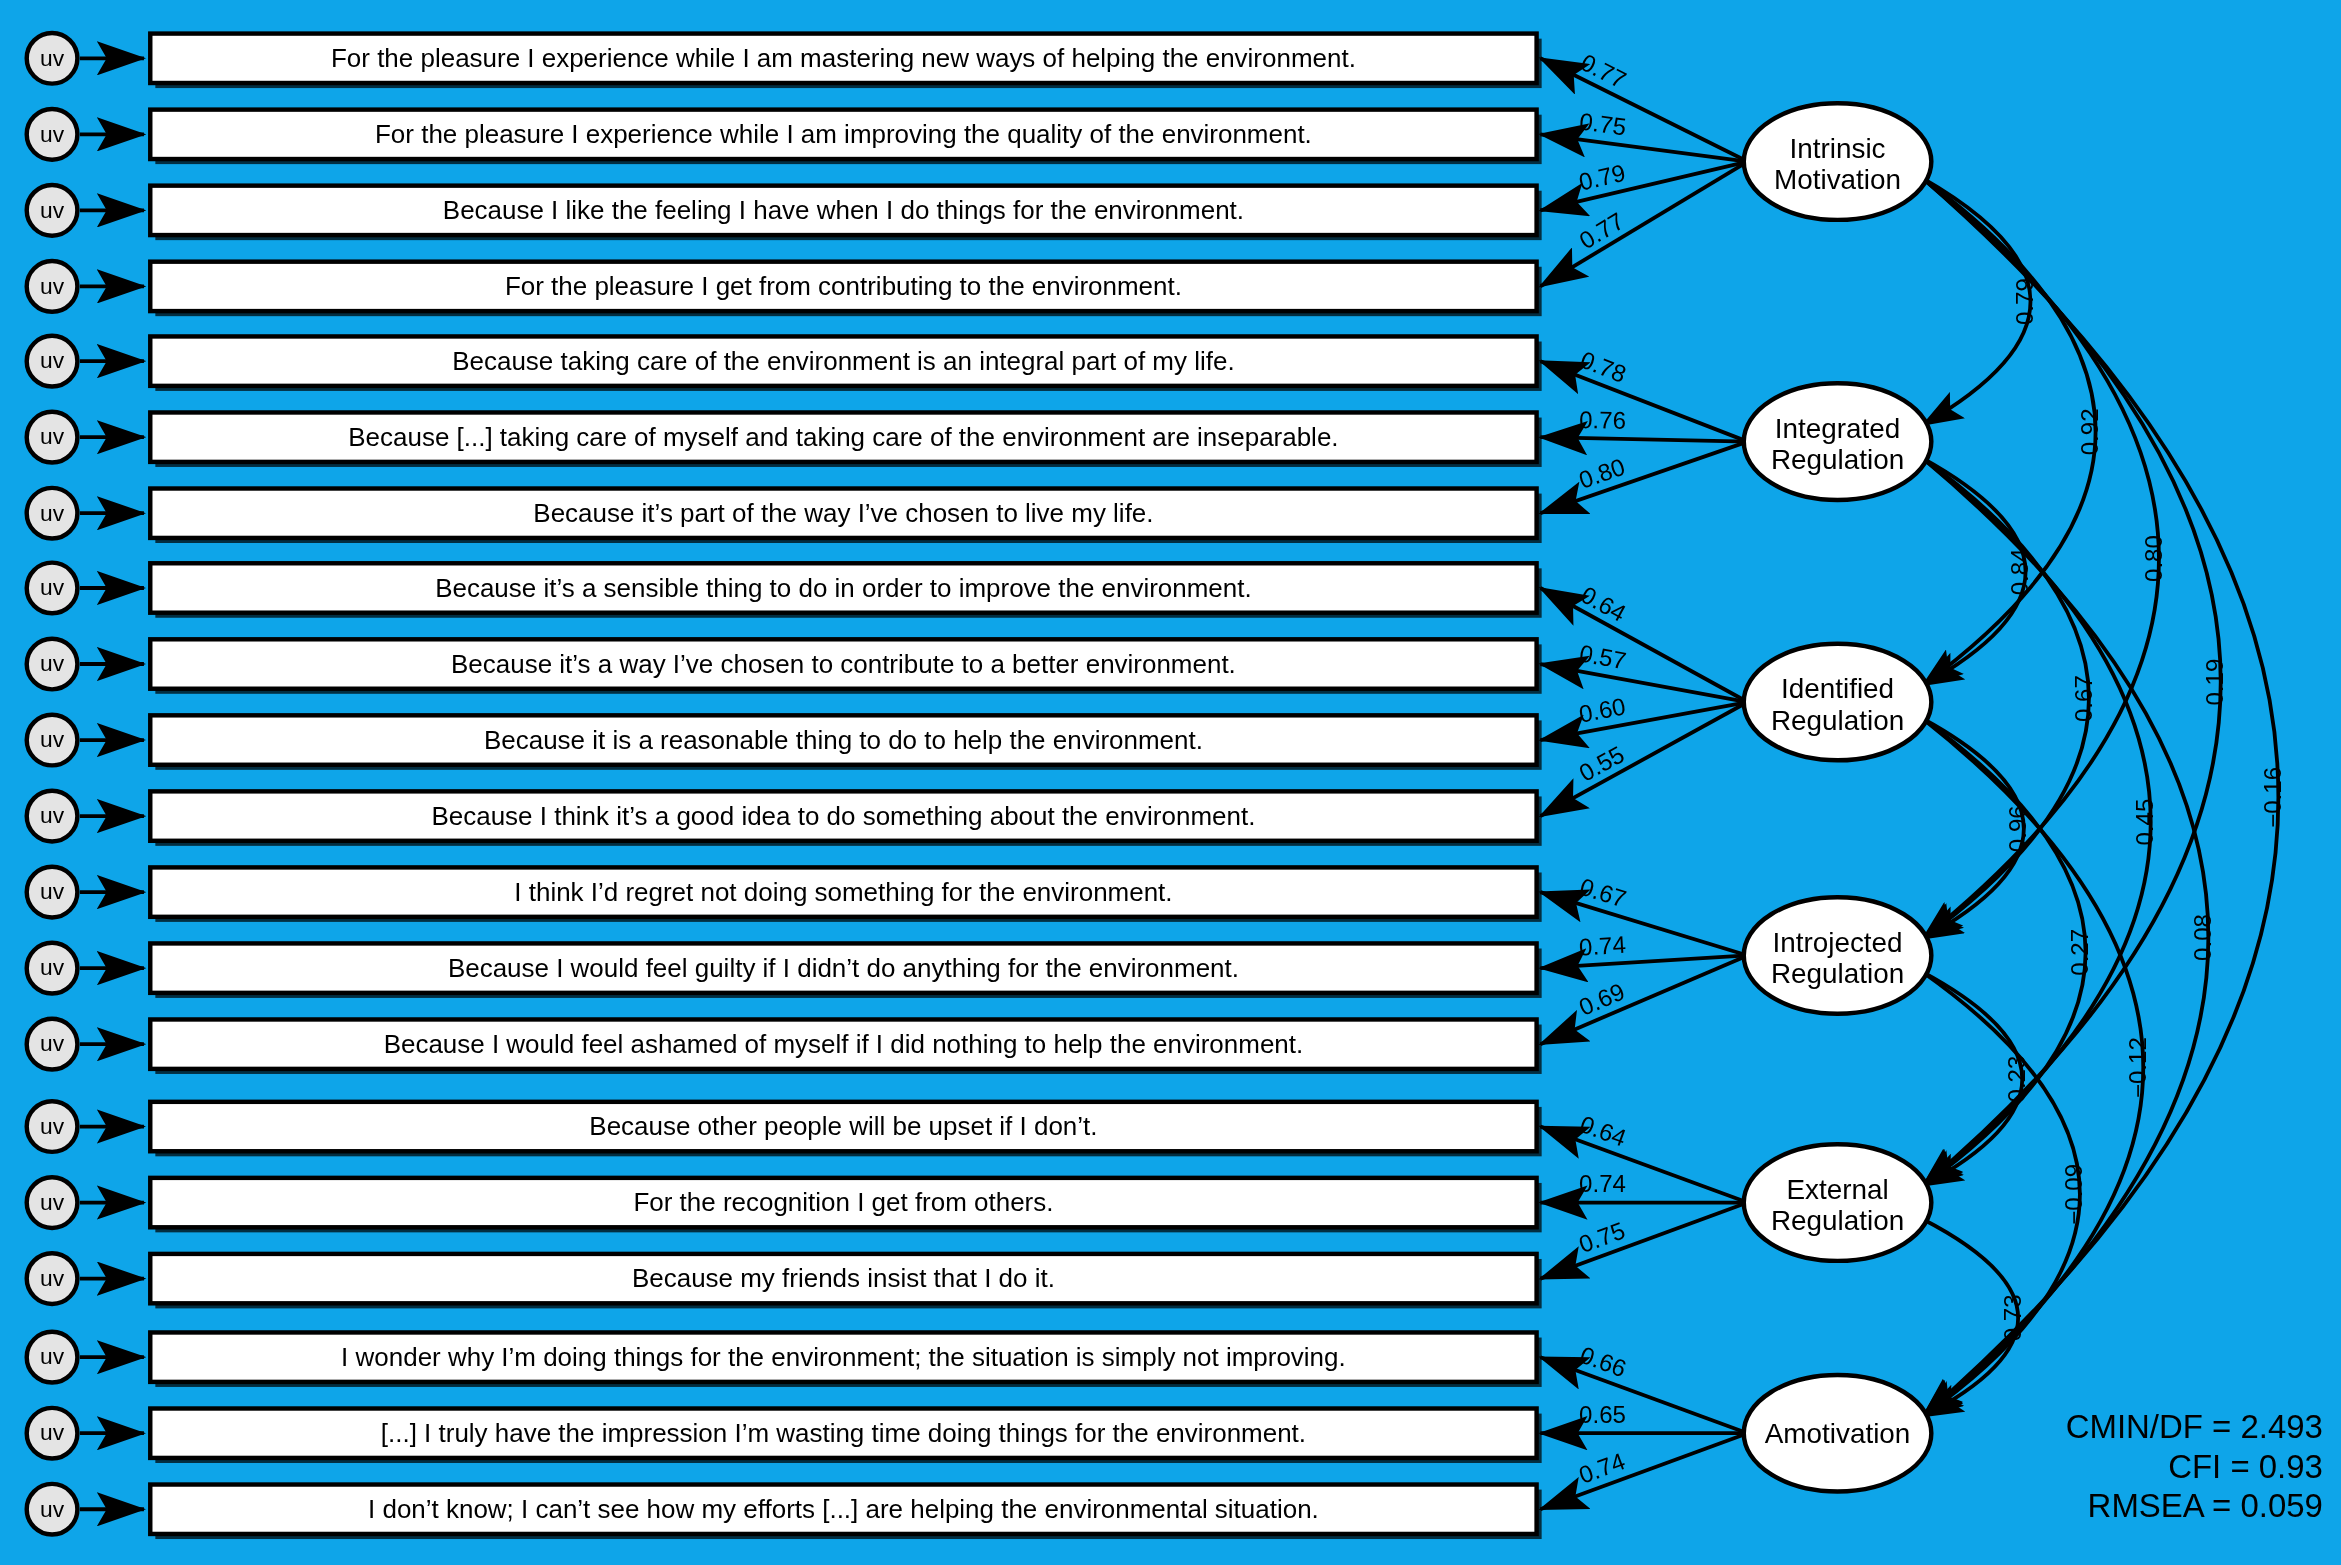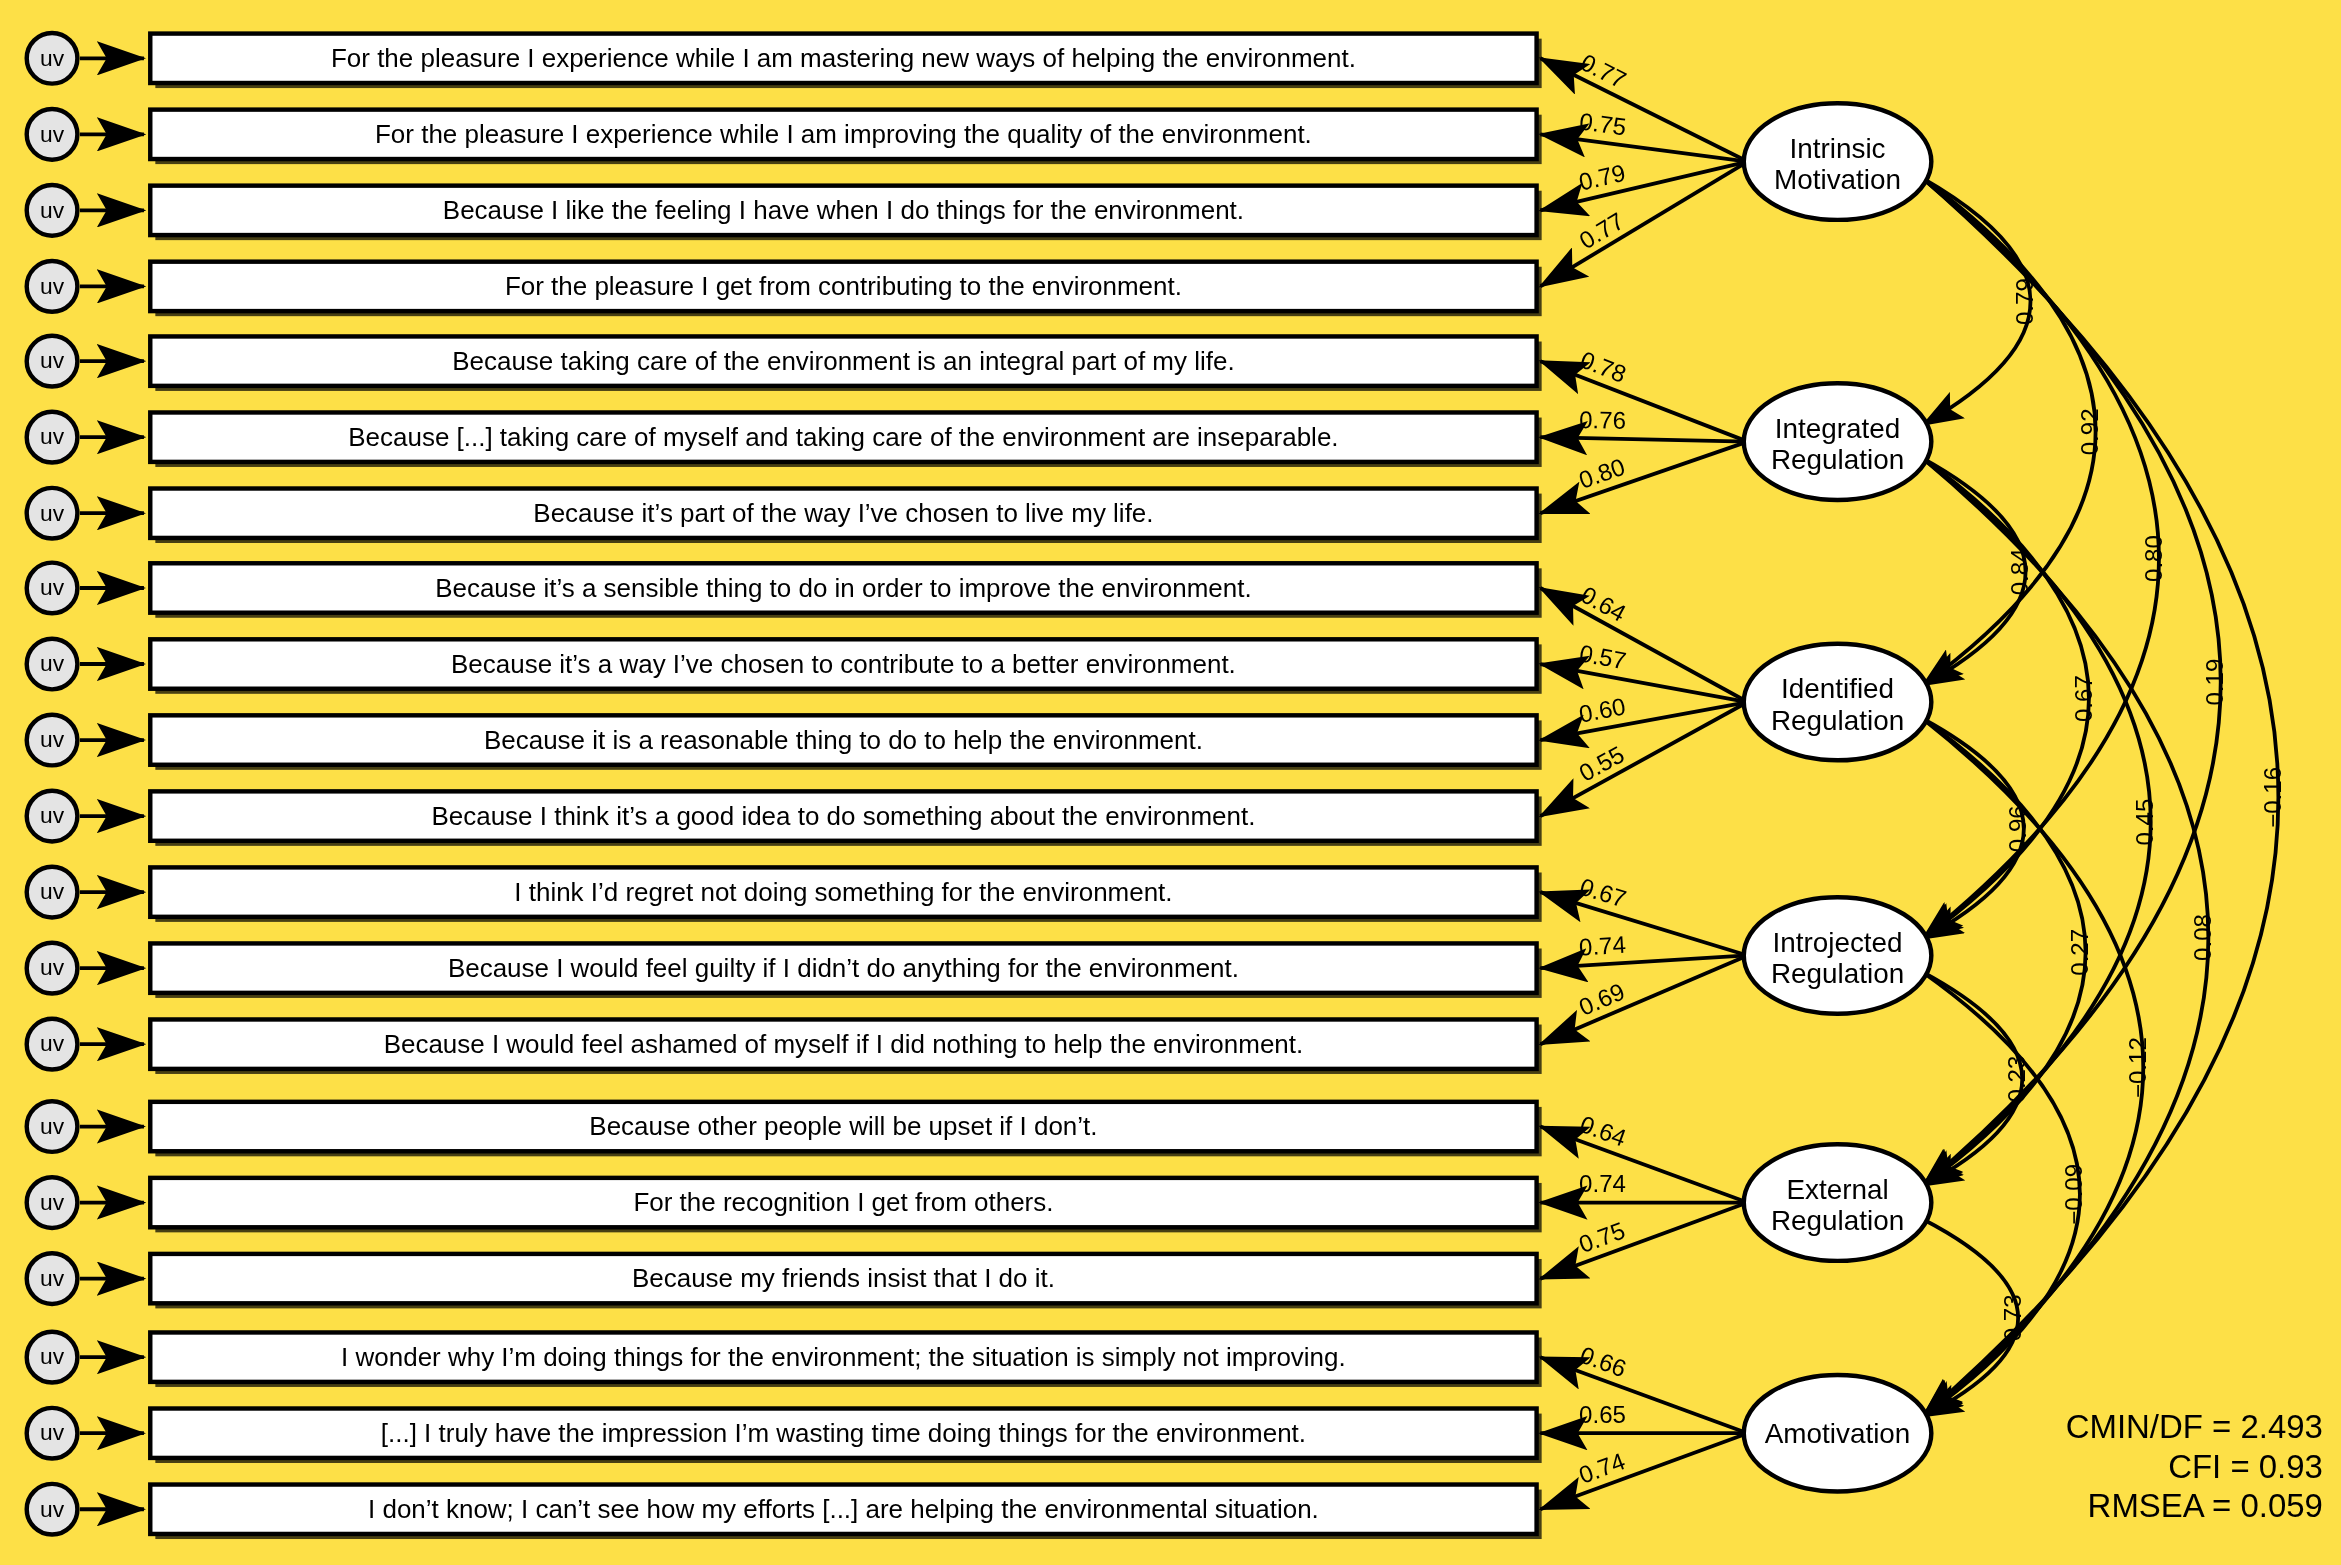--- a/index.html
+++ b/index.html
@@ -4,21 +4,21 @@
 <style>
   html, body {
     margin: 0;
     padding: 0;
     background: #ffffff;
   }
   #canvas {
     position: relative;
     width: 2342px;
     height: 1565px;
-    background: #fde047;
+    background: #0ea5e9;
     font-family: "Liberation Sans", sans-serif;
     overflow: hidden;
   }
   svg.layer {
     position: absolute;
     top: 0;
     left: 0;
     width: 2342px;
     height: 1565px;
   }

